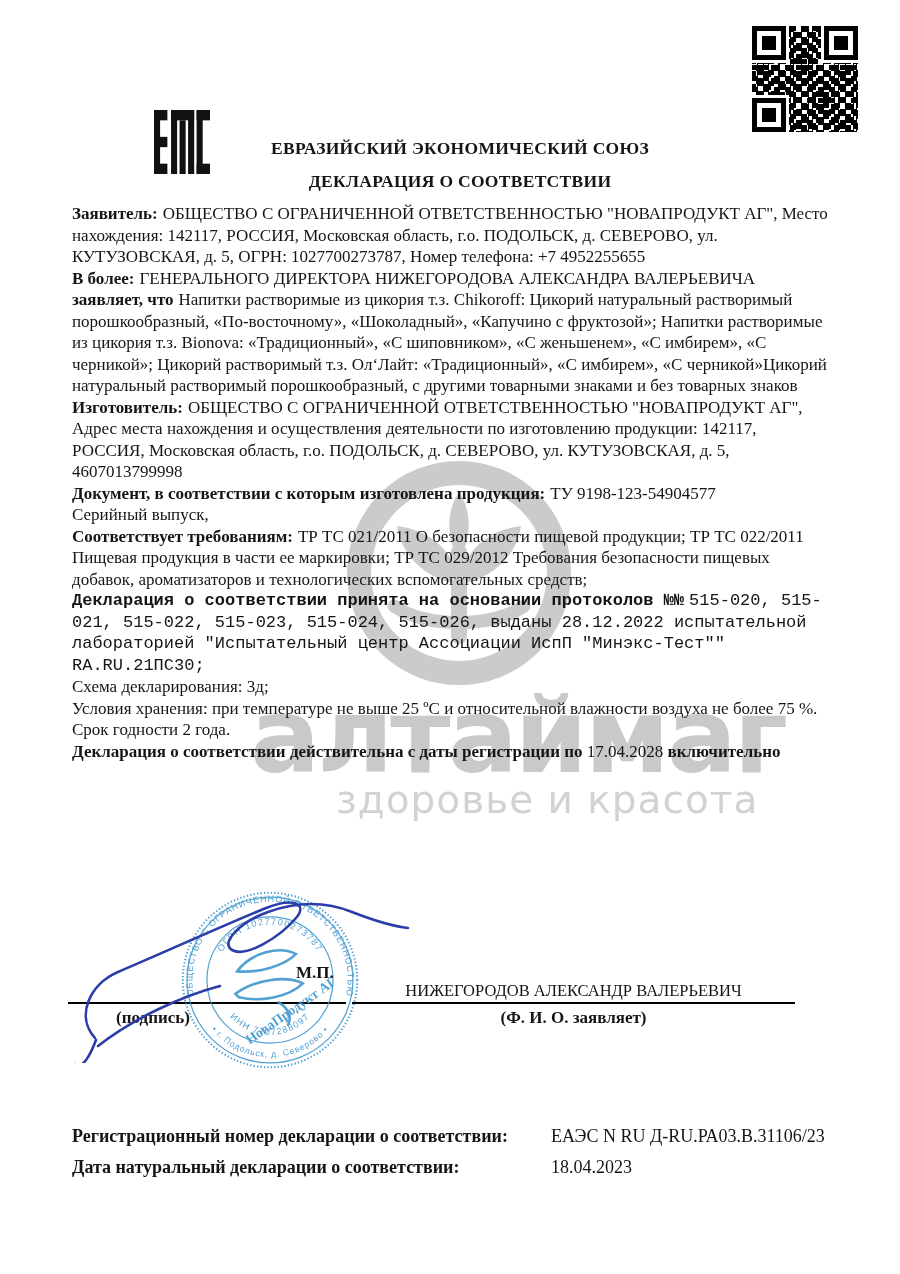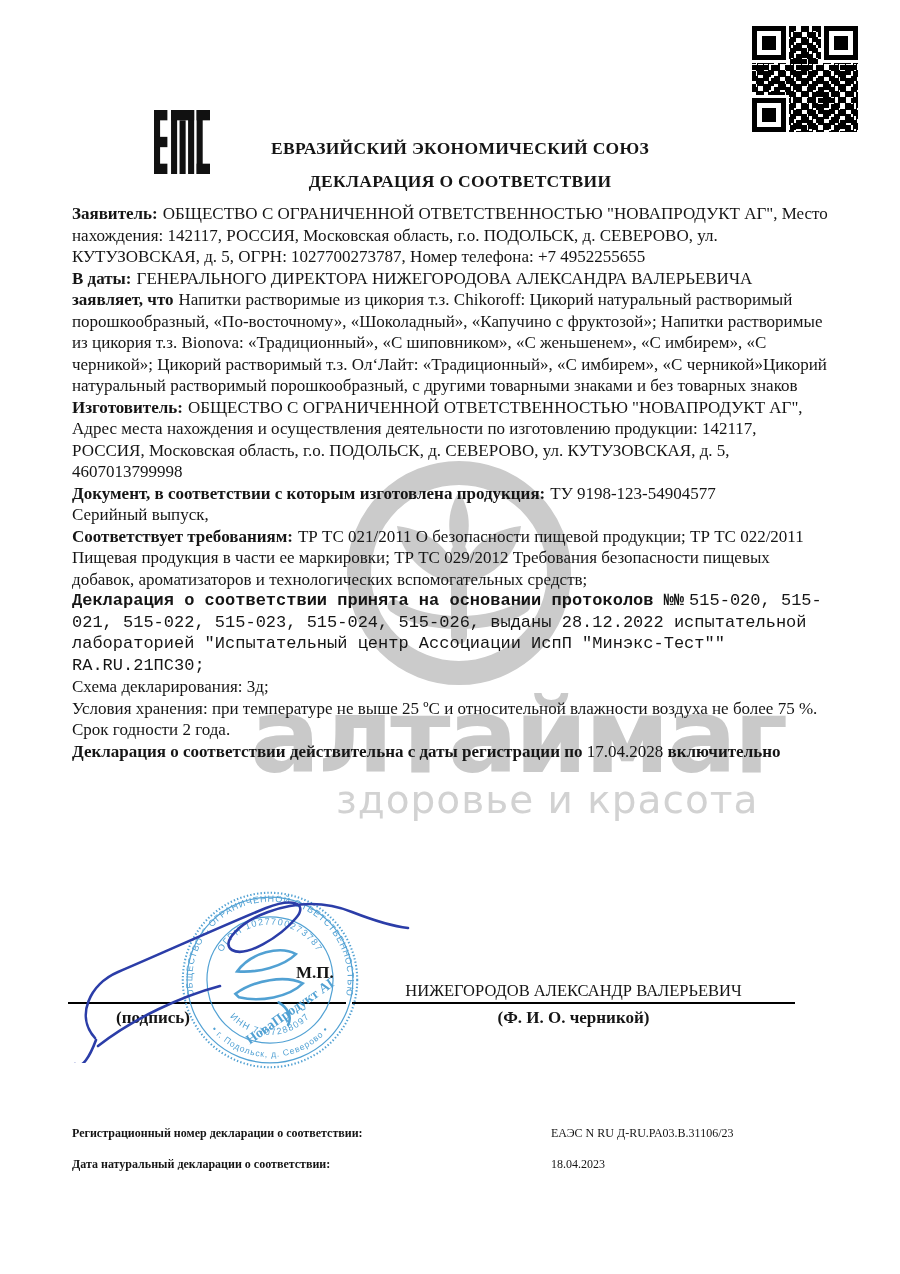--- a/index.html
+++ b/index.html
@@ -50,21 +50,21 @@
   .mp{position:absolute;left:296px;top:963px;z-index:5;font-weight:bold;font-size:17px;}
   .sig-line{position:absolute;border-top:2px solid #000;z-index:2;}
   .line-left{left:68px;top:1002px;width:278px;}
   .line-right{left:352px;top:1002px;width:443px;}
   .fio-name{position:absolute;left:352px;top:981px;width:443px;text-align:center;
             font-size:16.5px;z-index:2;}
   .cap{position:absolute;top:1008px;text-align:center;font-weight:bold;font-size:17px;z-index:2;}
   .cap-left{left:68px;width:170px;}
   .cap-right{left:352px;width:443px;}
   
-  .reg-row{position:absolute;left:72px;width:800px;font-size:12px;z-index:2;}
+  .reg-row{position:absolute;left:72px;width:800px;font-size:18px;z-index:2;}
   .reg-row b{font-weight:bold;}
   .reg-value{position:absolute;left:479px;top:0;font-weight:normal;text-align:right;}
   .r1{top:1126px;} .r2{top:1157px;}
 </style>
 </head>
 <body>
 
 <div class="wm">
   <svg class="wm-logo" width="234" height="234" viewBox="0 0 234 234">
     <circle cx="117" cy="117" r="100" fill="none" stroke="#cbcbcb" stroke-width="24"></circle>
@@ -96,21 +96,21 @@
   <div class="f tl"></div>
   <div class="f tr"></div>
   <div class="f bl"></div>
 </div>
 
 <div class="title t1">ЕВРАЗИЙСКИЙ ЭКОНОМИЧЕСКИЙ СОЮЗ</div>
 <div class="title t2">ДЕКЛАРАЦИЯ О СООТВЕТСТВИИ</div>
 
 <div class="content">
   <p><b class="lead">Заявитель:</b><span>ОБЩЕСТВО С ОГРАНИЧЕННОЙ ОТВЕТСТВЕННОСТЬЮ "НОВАПРОДУКТ АГ", Место нахождения: 142117, РОССИЯ, Московская область, г.о. ПОДОЛЬСК, д. СЕВЕРОВО, ул. КУТУЗОВСКАЯ, д. 5, ОГРН: 1027700273787, Номер телефона: +7 4952255655</span></p>
-  <p class="mt14"><b class="lead">В даты:</b><span>ГЕНЕРАЛЬНОГО ДИРЕКТОРА НИЖЕГОРОДОВА АЛЕКСАНДРА ВАЛЕРЬЕВИЧА</span></p>
+  <p class="mt14"><b class="lead">В более:</b><span>ГЕНЕРАЛЬНОГО ДИРЕКТОРА НИЖЕГОРОДОВА АЛЕКСАНДРА ВАЛЕРЬЕВИЧА</span></p>
   <p class="mt12"><b class="lead">заявляет, что</b><span>Напитки растворимые из цикория т.з. Chikoroff: Цикорий натуральный растворимый порошкообразный, «По-восточному», «Шоколадный», «Капучино с фруктозой»; Напитки растворимые из цикория т.з. Bionova: «Традиционный», «С шиповником», «С женьшенем», «С имбирем», «С черникой»; Цикорий растворимый т.з. Ол‘Лайт: «Традиционный», «С имбирем», «С черникой»Цикорий натуральный растворимый порошкообразный, с другими товарными знаками и без товарных знаков</span></p>
   <p class="mt13"><b class="lead">Изготовитель:</b><span>ОБЩЕСТВО С ОГРАНИЧЕННОЙ ОТВЕТСТВЕННОСТЬЮ "НОВАПРОДУКТ АГ", Адрес места нахождения и осуществления деятельности по изготовлению продукции: 142117, РОССИЯ, Московская область, г.о. ПОДОЛЬСК, д. СЕВЕРОВО, ул. КУТУЗОВСКАЯ, д. 5, 4607013799998</span></p>
   <p class="mt2"><b class="lead">Документ, в соответствии с которым изготовлена продукция:</b><span>ТУ 9198-123-54904577</span></p>
   <p><b class="lead"></b><span>Серийный выпуск,</span></p>
   <p class="mt6"><b class="lead">Соответствует требованиям:</b><span>ТР ТС 021/2011 О безопасности пищевой продукции; ТР ТС 022/2011 Пищевая продукция в части ее маркировки; ТР ТС 029/2012 Требования безопасности пищевых добавок, ароматизаторов и технологических вспомогательных средств;</span></p>
   <p class="mt7"><b class="lead">Декларация о соответствии принята на основании протоколов №№</b><span>515-020, 515-021, 515-022, 515-023, 515-024, 515-026, выданы 28.12.2022 испытательной лабораторией "Испытательный центр Ассоциации ИспП "Минэкс-Тест"" RA.RU.21ПС30;</span></p>
   <p><b class="lead"></b><span>Схема декларирования: 3д;</span></p>
   <p><b class="lead"></b><span>Условия хранения: при температуре не выше 25 ºС и относительной влажности воздуха не более 75 %. Срок годности 2 года.</span></p>
   <p class="mt22"><b>Декларация о соответствии действительна с даты регистрации по</b> <span>17.04.2028</span> <b>включительно</b></p>
 </div>
@@ -149,21 +149,21 @@
   <path d="M 25,150 C 5,128 20,96 48,84 C 95,64 152,38 196,20 C 224,9 238,16 226,30 C 210,49 176,70 162,62 C 150,55 170,34 198,24 C 234,11 262,16 282,24 C 300,31 320,38 338,40"></path>
   <path d="M 28,158 C 64,130 112,108 150,98"></path>
   <path d="M 26,152 C 20,168 12,182 5,176"></path>
 </svg>
 
 <div class="mp">М.П.</div>
 <div class="sig-line line-left"></div>
 <div class="sig-line line-right"></div>
 <div class="fio-name">НИЖЕГОРОДОВ АЛЕКСАНДР ВАЛЕРЬЕВИЧ</div>
 <div class="cap cap-left">(подпись)</div>
-<div class="cap cap-right">(Ф. И. О. черникой)</div>
+<div class="cap cap-right">(Ф. И. О. заявляет)</div>
 
 <div class="reg-row r1">
   <b>Регистрационный номер декларации о соответствии:</b>
   <span class="reg-value">ЕАЭС N RU Д-RU.РА03.В.31106/23</span>
 </div>
 <div class="reg-row r2">
   <b>Дата натуральный декларации о соответствии:</b>
   <span class="reg-value">18.04.2023</span>
 </div>
 

